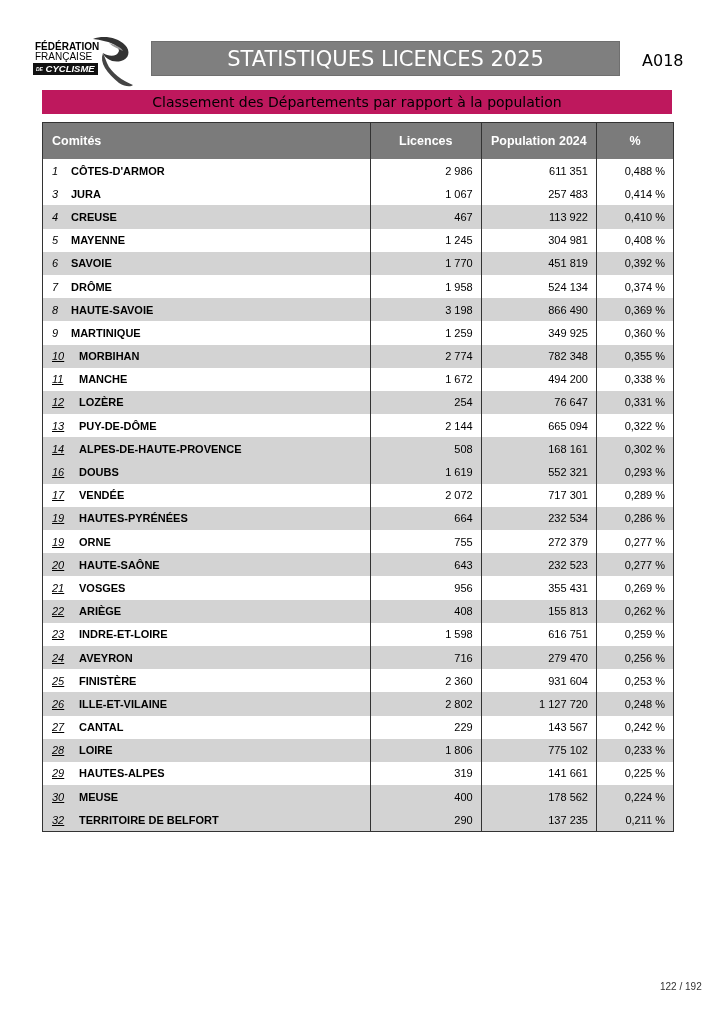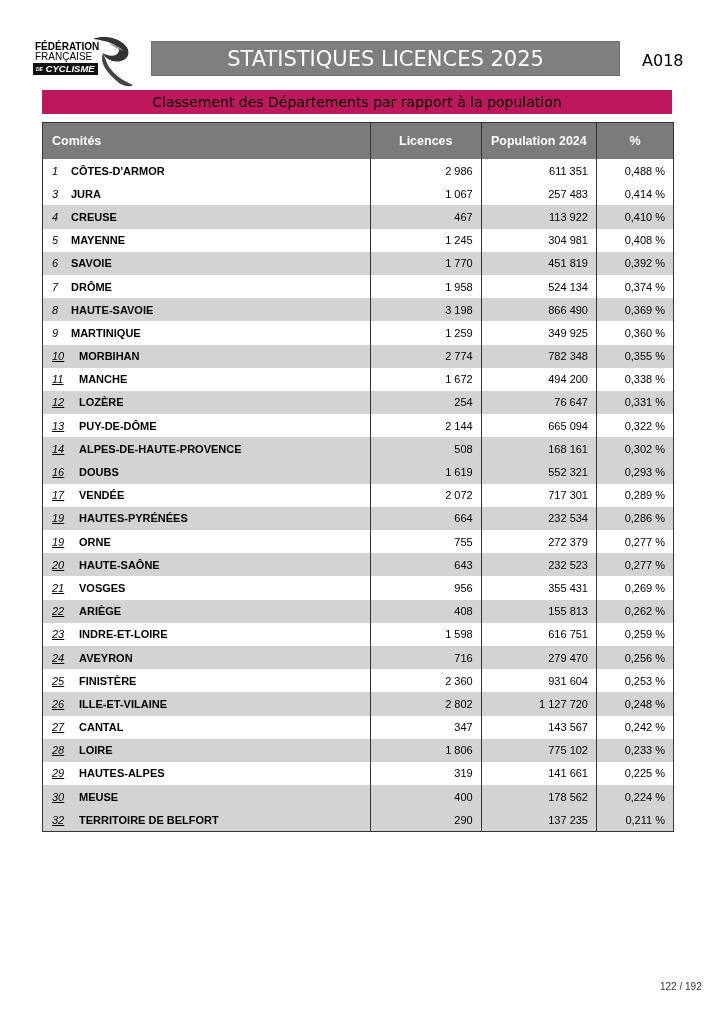--- a/index.html
+++ b/index.html
@@ -197,21 +197,21 @@
         <td class="num">0,253 %</td>
       </tr>
       <tr class="even">
         <td class="c-name"><span class="rank wide">26</span><span class="name">ILLE-ET-VILAINE</span></td>
         <td class="num">2 802</td>
         <td class="num">1 127 720</td>
         <td class="num">0,248 %</td>
       </tr>
       <tr class="odd">
         <td class="c-name"><span class="rank wide">27</span><span class="name">CANTAL</span></td>
-        <td class="num">347</td>
+        <td class="num">229</td>
         <td class="num">143 567</td>
         <td class="num">0,242 %</td>
       </tr>
       <tr class="even">
         <td class="c-name"><span class="rank wide">28</span><span class="name">LOIRE</span></td>
         <td class="num">1 806</td>
         <td class="num">775 102</td>
         <td class="num">0,233 %</td>
       </tr>
       <tr class="odd">

